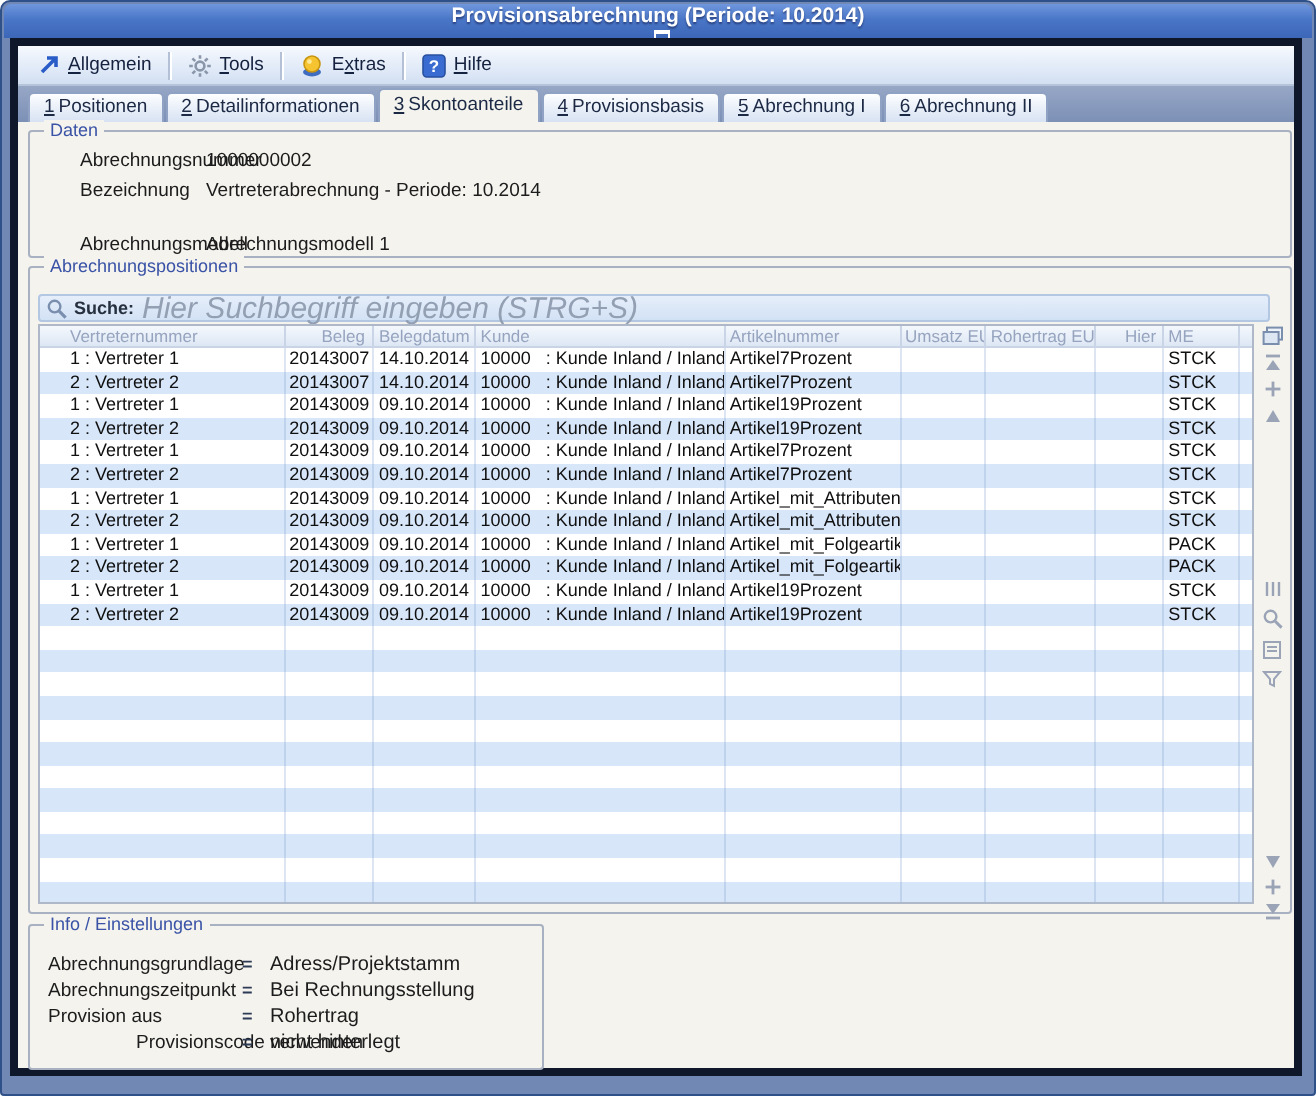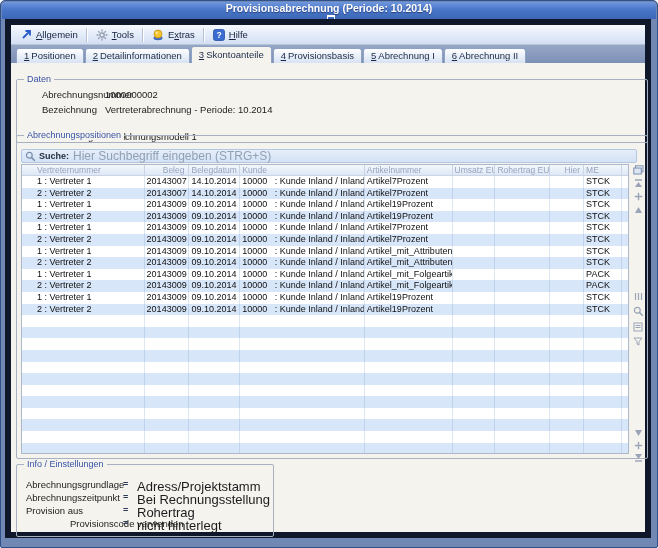--- a/index.html
+++ b/index.html
@@ -12,21 +12,21 @@
   
   .titlebar{position:absolute;top:1px;left:1px;right:1px;height:17px;
     background:linear-gradient(#6f97dd 0%,#4a76c8 45%,#3c67b8 100%);
     border-radius:4px 4px 0 0;display:flex;align-items:center;padding:0 6px;flex-direction:column;}
   .title-text{color:#fff;font-size:10.5px;font-weight:bold;flex:1;
     text-shadow:0 1px 1px rgba(0,0,40,.45);white-space:nowrap;}
   .tb-btn{width:15px;height:13px;display:flex;align-items:center;justify-content:center;margin-left:3px;cursor:default;}
 
   
   .window-inner{position:absolute;top:18px;left:4px;right:6px;bottom:9px;
-    background:#fde047;border:6px solid #0f172a;}
+    background:#fde047;border:4px solid #0f172a;}
 
   
   .toolbar{position:absolute;top:0;left:0;right:0;height:20px;
     background:linear-gradient(#f6f9fe 0%,#e2ebf8 55%,#d2dff2 100%);
     border-bottom:1px solid #b6c4da;display:flex;align-items:center;padding:0 4px;}
   .menu-item{display:flex;align-items:center;height:16px;padding:0 6px;font-size:9.5px;color:#15223f;white-space:nowrap;}
   .menu-item .micon{margin-right:4px;display:flex;align-items:center;}
   .tb-sep{width:2px;height:14px;margin:0 2px;
     border-left:1px solid #b3c0d6;border-right:1px solid #ffffff;}
   .u{text-decoration:underline;}
@@ -49,21 +49,21 @@
 
   
   .field-label{position:absolute;left:9px;font-size:9.5px;color:#1c1c1c;white-space:nowrap;margin-left:16px;}
   .field-value{position:absolute;left:88px;font-size:9.5px;color:#1c1c1c;white-space:nowrap;}
 
   
   .searchbar{position:absolute;left:4px;top:13px;width:616px;height:14px;
     background:linear-gradient(#e6eefa,#d2e2f5);border:1px solid #b3c6e2;border-radius:2px;
     display:flex;align-items:center;padding:0 3px;}
   .search-label{font-size:9px;font-weight:bold;color:#26303f;margin:0 4px 0 3px;}
-  .search-placeholder{font-size:12px;color:#93a0b3;white-space:nowrap;}
+  .search-placeholder{font-size:15px;font-style:italic;color:#93a0b3;white-space:nowrap;}
 
   
   .grid{position:absolute;left:4px;top:28px;width:608px;height:290px;
     background:#fff;border:1px solid #aeb8c8;overflow:hidden;}
   .ghead{display:flex;height:11px;background:linear-gradient(#f4f8fd,#dde7f4);border-bottom:1px solid #c9d5e6;}
   .gcell{font-size:9px;line-height:11.5px;white-space:pre;overflow:hidden;padding:0 2px;
     border-right:1px solid rgba(130,160,205,.28);color:#101010;}
   .hc{font-size:8.5px;line-height:11px;color:#96a4bf;border-right:1px solid #c9d5e6;}
   .grow{display:flex;height:11.6px;}
   .grow.alt{background:#d7e6f9;}
@@ -79,21 +79,21 @@
   .c9{width:6px;border-right:none;}
   .hc.c5,.hc.c6,.hc.c7{text-align:right;padding-right:3px;}
 
   
   .strip{position:absolute;left:613px;top:28px;width:16px;height:290px;}
   .sicon{position:absolute;left:2px;width:12px;height:11px;display:flex;align-items:center;justify-content:center;}
 
   
   .info-label{position:absolute;left:9px;font-size:9.5px;color:#1c1c1c;white-space:nowrap;}
   .info-eq{position:absolute;left:106px;font-size:9px;font-weight:bold;color:#2d3a55;}
-  .info-value{position:absolute;left:120px;font-size:13px;color:#1c1c1c;white-space:nowrap;}
+  .info-value{position:absolute;left:120px;font-size:10px;color:#1c1c1c;white-space:nowrap;}
 
   .notiz-area{position:absolute;left:4px;right:4px;top:8px;bottom:4px;background:#fff;
     border:1px solid #aab4c4;font-size:9.5px;color:#1c1c1c;padding:2px;}
 </style>
 </head>
 <body>
 
 <div class="window">
 
   <div class="titlebar">
@@ -169,21 +169,21 @@
       <div class="tab"><span class="u">1</span><span>Positionen</span></div>
       <div class="tab"><span class="u">2</span><span>Detailinformationen</span></div>
       <div class="tab active"><span class="u">3</span><span>Skontoanteile</span></div>
       <div class="tab"><span class="u">4</span><span>Provisionsbasis</span></div>
       <div class="tab"><span class="u">5</span><span>Abrechnung I</span></div>
       <div class="tab"><span class="u">6</span><span>Abrechnung II</span></div>
     </div>
 
     <div class="page">
 
-      <div class="groupbox" style="left:5px;top:16px;width:632px;height:64px;">
+      <div class="groupbox" style="left:5px;top:4px;width:632px;height:64px;">
         <div class="gb-label">Daten</div>
         <div class="field-label" style="top:9px;">Abrechnungsnummer</div>
         <div class="field-value" style="top:9px;">1000000002</div>
         <div class="field-label" style="top:24px;">Bezeichnung</div>
         <div class="field-value" style="top:24px;">Vertreterabrechnung - Periode: 10.2014</div>
         <div class="field-label" style="top:51px;">Abrechnungsmodell</div>
         <div class="field-value" style="top:51px;">Abrechnungsmodell 1</div>
       </div>
 
       <div class="groupbox" style="left:5px;top:72px;width:632px;height:324px;padding-left:9px;">

